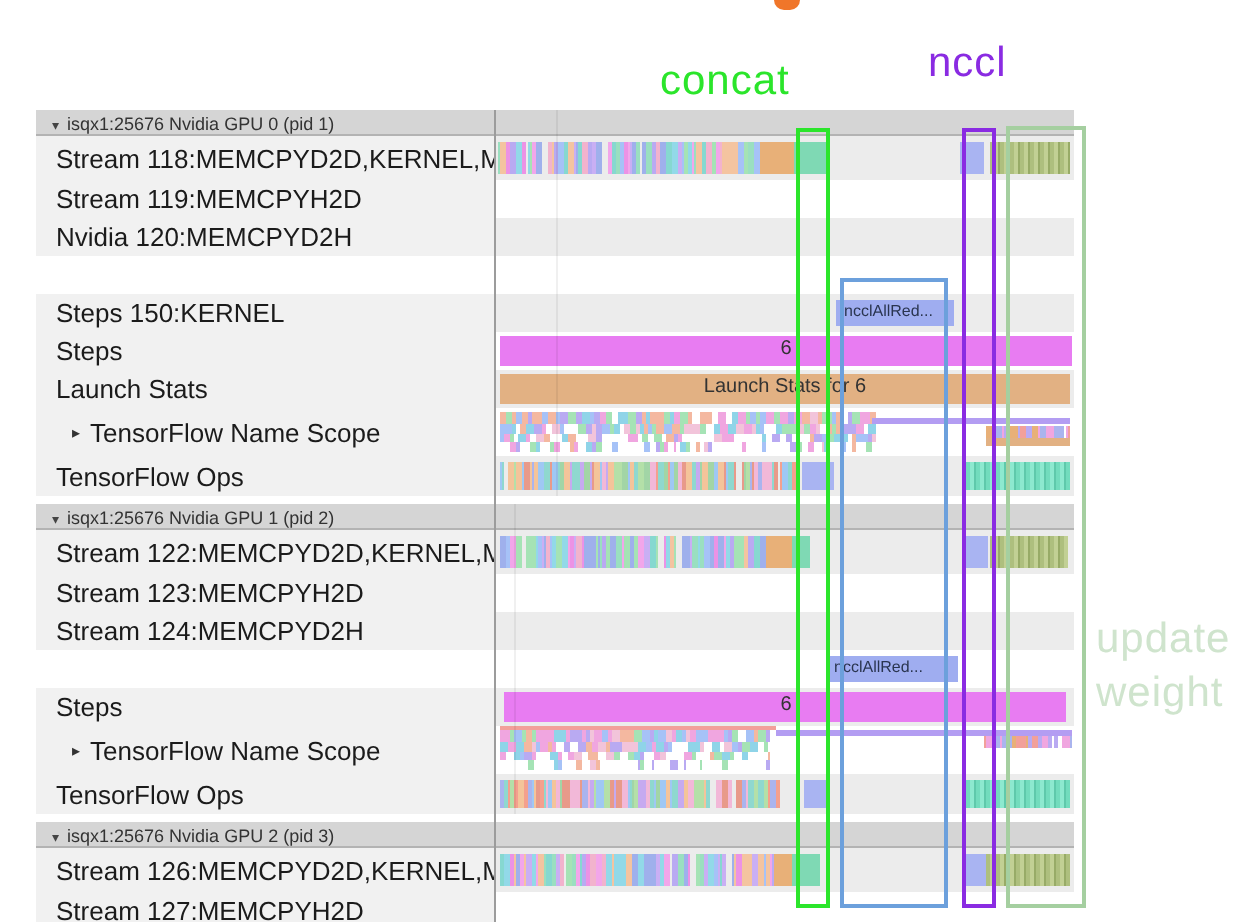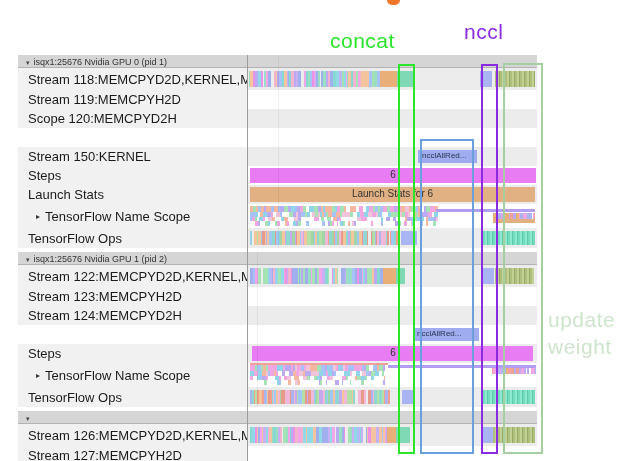--- a/index.html
+++ b/index.html
@@ -117,30 +117,30 @@
         </div>
       </div>
       <div class="trow" style="top: 35px; height: 19px;">
         <div class="lbl">
           <span>Stream 119:MEMCPYH2D</span>
         </div>
         <div class="tl"></div>
       </div>
       <div class="trow" style="top: 54px; height: 19px;">
         <div class="lbl">
-          <span>Scope 120:MEMCPYD2H</span>
+          <span>Nvidia 120:MEMCPYD2H</span>
         </div>
         <div class="tl shade"></div>
       </div>
       <div class="trow" style="top: 73px; height: 19px;">
         <div class="tl"></div>
       </div>
       <div class="trow" style="top: 92px; height: 19px;">
         <div class="lbl">
-          <span>Stream 150:KERNEL</span>
+          <span>Steps 150:KERNEL</span>
         </div>
         <div class="tl shade">
           <div class="bar" style="left: 170px; top: 3px; width: 59px; height: 13px; background: rgb(159, 173, 240); overflow: hidden;">
             <span class="ncctext">ncclAllRed...</span>
           </div>
         </div>
       </div>
       <div class="trow" style="top: 111px; height: 19px;">
         <div class="lbl">
           <span>Steps</span>
@@ -821,20 +821,21 @@
             <div style="position: absolute; left: 134px; top: 0px; width: 1px; height: 14px; background: rgb(244, 160, 142);"></div>
             <div style="position: absolute; left: 135px; top: 0px; width: 3px; height: 14px; background: rgb(170, 180, 238);"></div>
             <div style="position: absolute; left: 138px; top: 0px; width: 3px; height: 14px; background: rgb(244, 160, 142);"></div>
           </div>
           <div class="seg" style="left: 154px; top: 3px; width: 11px; height: 14px; background: rgb(169, 180, 242);"></div>
           <div class="seg" style="left: 235px; top: 3px; width: 52px; height: 14px; background: repeating-linear-gradient(90deg, rgb(114, 220, 189) 0px, rgb(114, 220, 189) 2px, rgb(141, 233, 207) 2px, rgb(141, 233, 207) 4px, rgb(95, 201, 171) 4px, rgb(95, 201, 171) 5px);"></div>
         </div>
       </div>
       <div class="thead" style="top: 356px; height: 13px;">
         <span class="tri">▾</span>
+        <span>isqx1:25676 Nvidia GPU 2 (pid 3)</span>
       </div>
       <div class="trow" style="top: 369px; height: 22px;">
         <div class="lbl">
           <span>Stream 126:MEMCPYD2D,KERNEL,MI</span>
         </div>
         <div class="tl shade">
           <div class="seg" style="left: 2px; top: 3px; width: 137px; height: 16px; overflow: hidden;">
             <div style="position: absolute; left: 0px; top: 0px; width: 2px; height: 16px; background: rgb(134, 216, 208);"></div>
             <div style="position: absolute; left: 2px; top: 0px; width: 3px; height: 16px; background: rgb(146, 217, 232);"></div>
             <div style="position: absolute; left: 5px; top: 0px; width: 2px; height: 16px; background: rgb(236, 146, 229);"></div>

